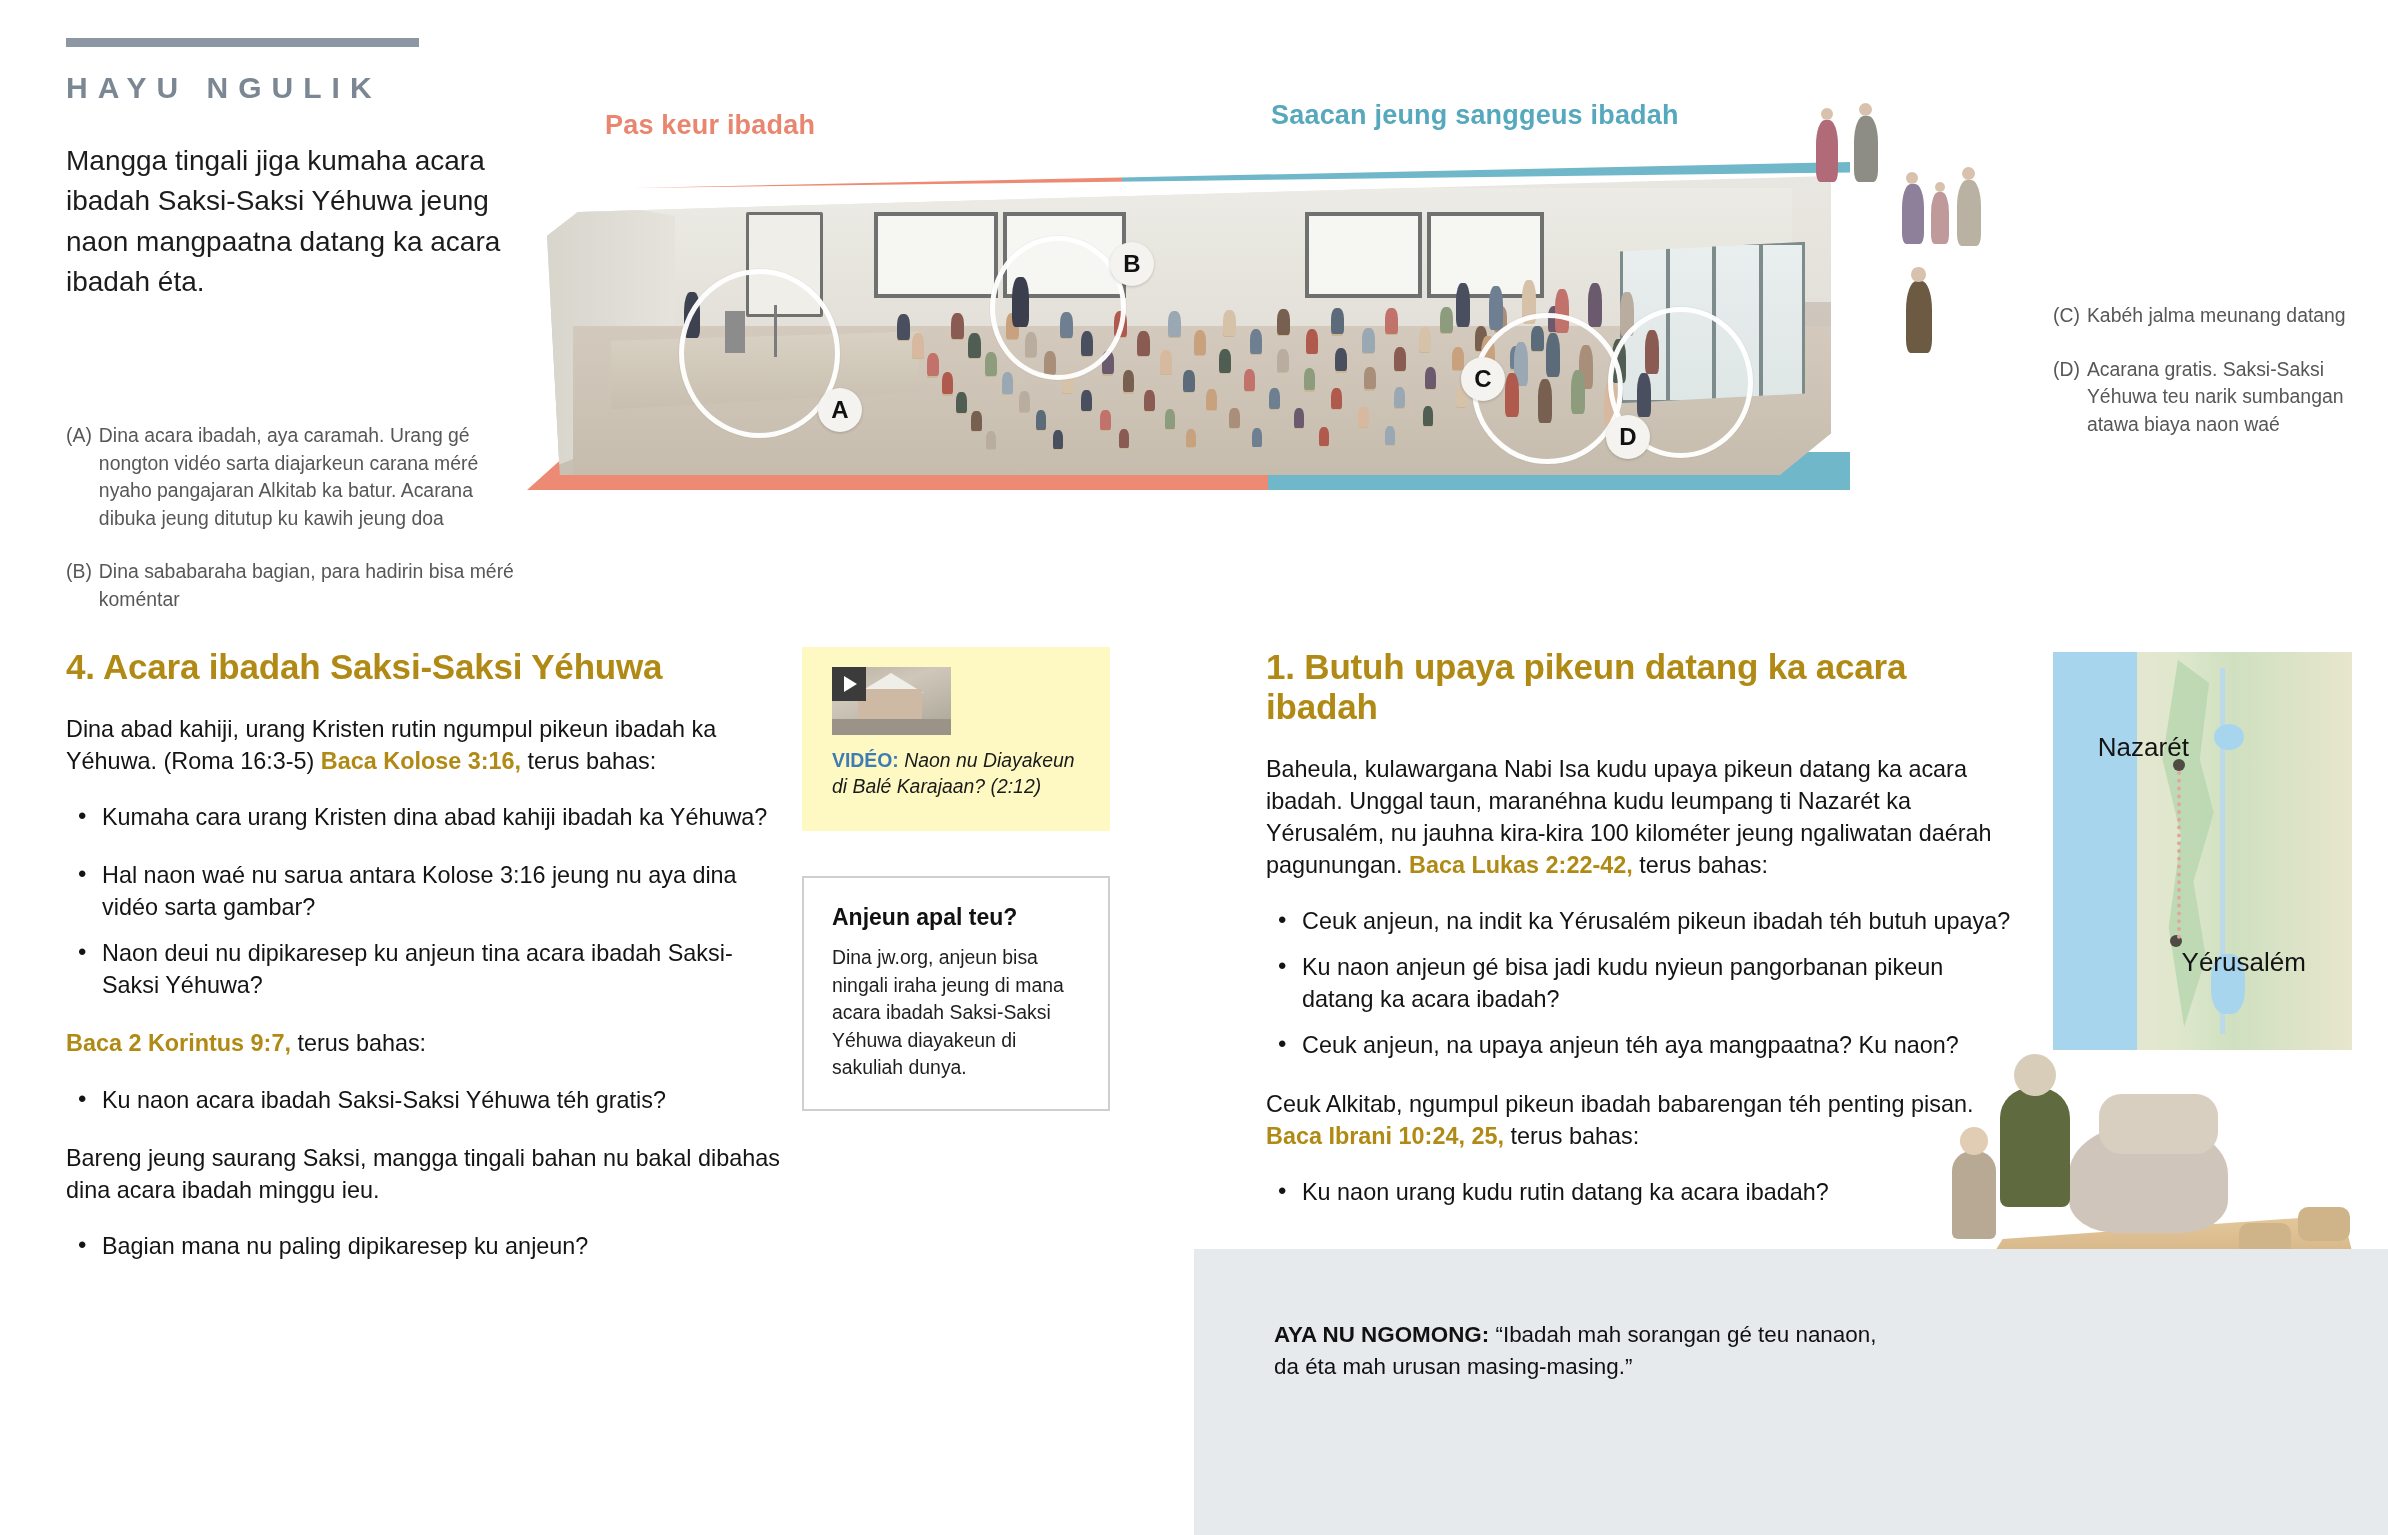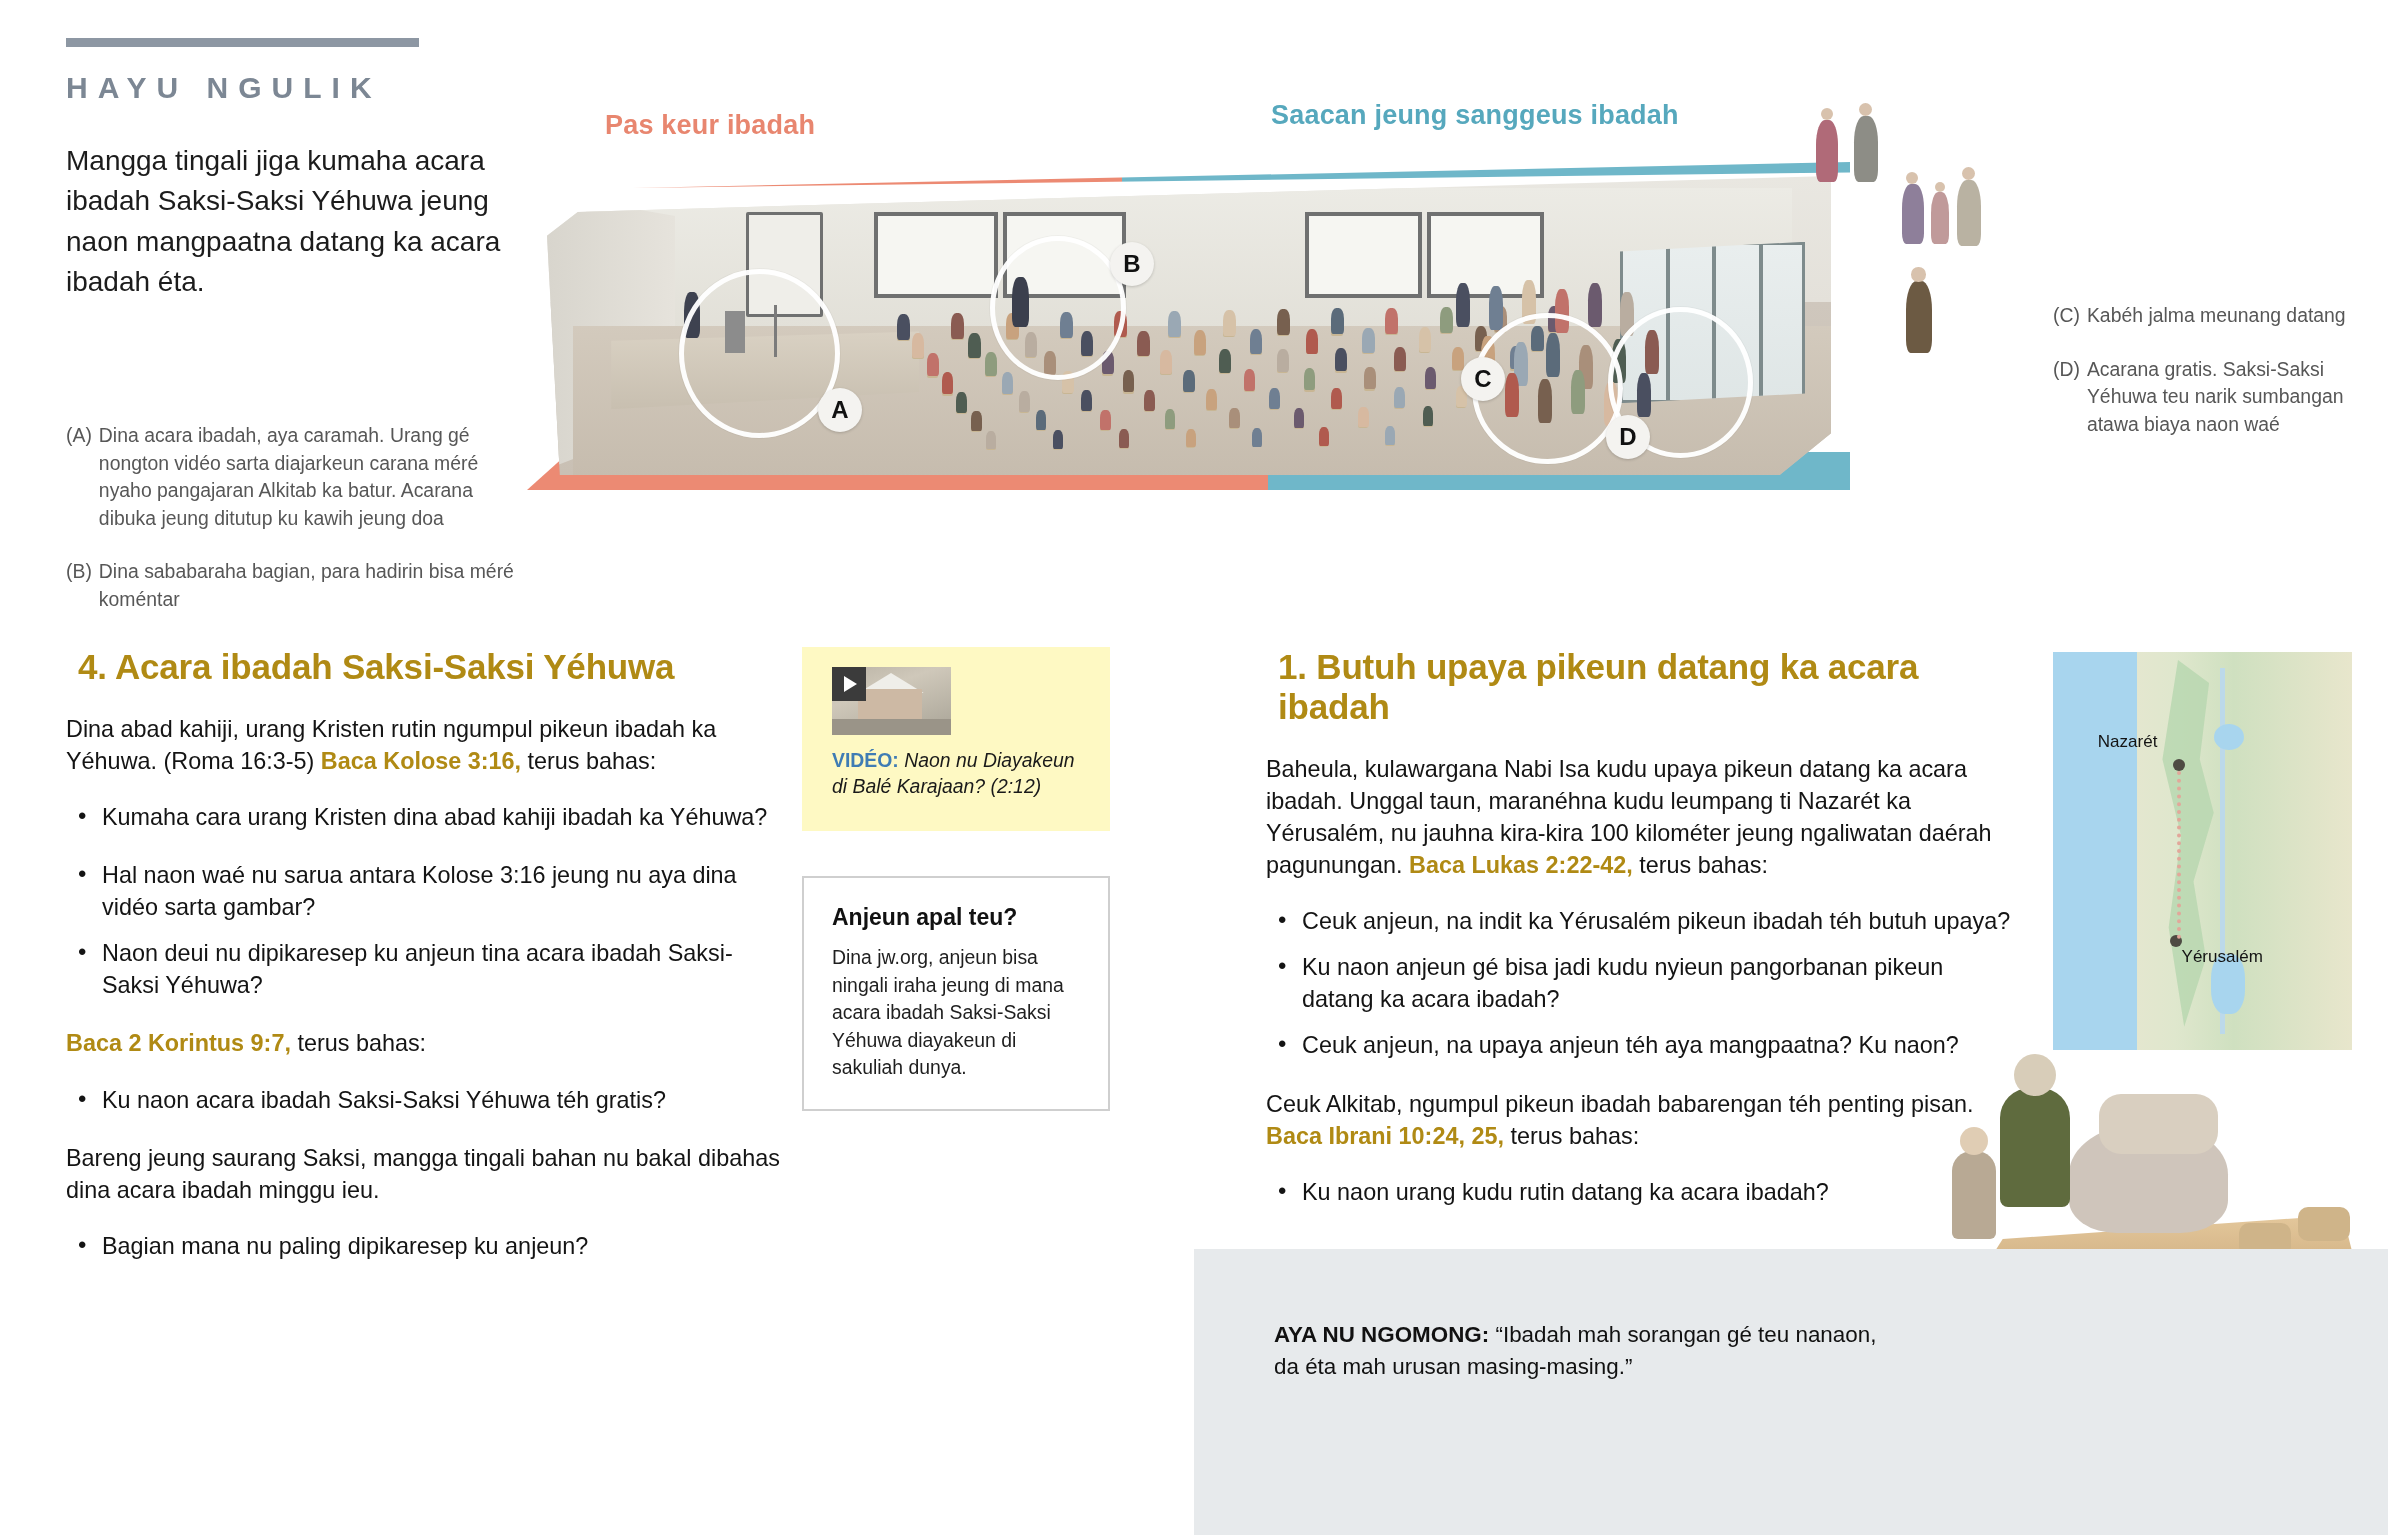--- a/index.html
+++ b/index.html
@@ -90,21 +90,21 @@
   .badge{position:absolute;width:44px;height:44px;border-radius:50%;
     background:#f4f3f0;color:#111;font-weight:700;font-size:24px;
     display:flex;align-items:center;justify-content:center;
     box-shadow:0 1px 3px rgba(0,0,0,.18);}
 
   
   .outside{position:absolute;left:1279px;top:10px;width:249px;height:418px;}
 
   
   .col4{position:absolute;left:66px;top:647px;width:716px;}
-  h2.sec{font-size:35px;font-weight:700;color:#b08a14;margin:0 0 26px 12px;letter-spacing:-0.2px;}
+  h2.sec{font-size:35px;font-weight:700;color:#b08a14;margin:0 0 26px 0;letter-spacing:-0.2px;}
   p.body{font-size:23.4px;line-height:1.37;margin:0 0 24px 0;color:#141414;}
   ul.bl{list-style:none;margin:0 0 26px 0;padding:0;}
   ul.bl li{position:relative;padding-left:36px;font-size:23.4px;line-height:1.37;margin-bottom:14px;color:#141414;}
   ul.bl li:before{content:"•";position:absolute;left:12px;top:-1px;font-size:24px;}
   .gold{color:#b08a14;font-weight:700;}
   .blue{color:#3f7cb4;font-weight:700;}
 
   
   .videobox{position:absolute;left:802px;top:647px;width:308px;height:184px;background:#fef9c3;}
   .vthumb{position:absolute;left:30px;top:20px;width:119px;height:68px;
@@ -133,21 +133,21 @@
   .mapbox .land{position:absolute;left:28%;top:0;width:72%;height:100%;
     background:linear-gradient(90deg,#e4e7cf 0%,#dfe7cd 18%,#cfe0c0 45%,#e8e6cc 100%);}
   .mapbox .hills{position:absolute;left:34%;top:2%;width:26%;height:96%;
     background:#b9d7b0;opacity:.85;
     clip-path:polygon(30% 0,70% 6%,58% 26%,76% 40%,50% 58%,66% 78%,38% 96%,18% 70%,34% 46%,10% 26%);}
   .mapbox .river{position:absolute;left:56%;top:4%;width:5px;height:92%;background:#bcd9ea;}
   .mapbox .lake{position:absolute;left:54%;top:18%;width:30px;height:26px;background:#a8d5ee;border-radius:50%;}
   .mapbox .deadsea{position:absolute;left:53%;top:76%;width:34px;height:60px;background:#a8d5ee;border-radius:40%;}
   .mapbox .dot{position:absolute;width:12px;height:12px;background:#4e4b43;border-radius:50%;}
   .mapbox .route{position:absolute;width:0;border-left:4px dotted #e2a79a;}
-  .mapbox .mlbl{position:absolute;font-size:17px;color:#141414;white-space:nowrap;}
+  .mapbox .mlbl{position:absolute;font-size:26px;color:#141414;white-space:nowrap;}
 
   
   .travel{position:absolute;left:1940px;top:975px;width:448px;height:328px;}
   .travel .sand{position:absolute;left:40px;bottom:28px;width:378px;height:60px;
     background:linear-gradient(180deg,#e4c89c,#cfae80);
     clip-path:polygon(6% 40%,96% 0,100% 100%,0 100%);}
   .travel .donkey{position:absolute;left:129px;bottom:70px;width:159px;height:109px;
     background:#cfc5bb;border-radius:46% 46% 30% 30%;}
   .travel .load{position:absolute;left:159px;bottom:149px;width:119px;height:60px;
     background:#d9cfc0;border-radius:22px;}

